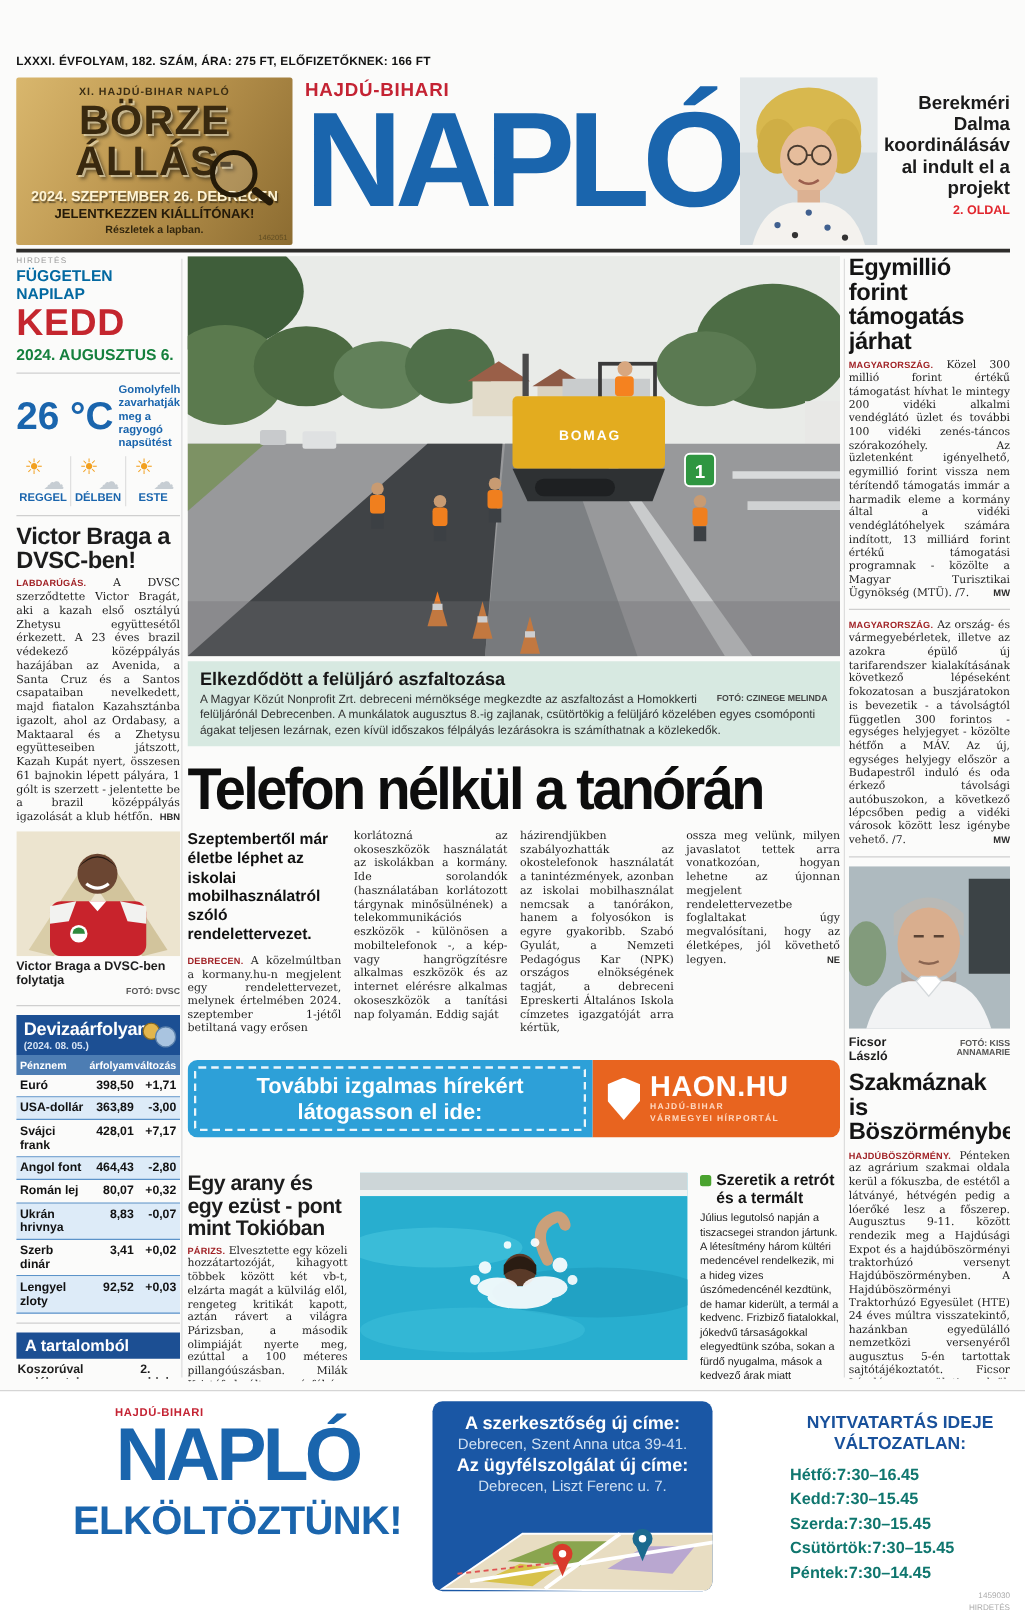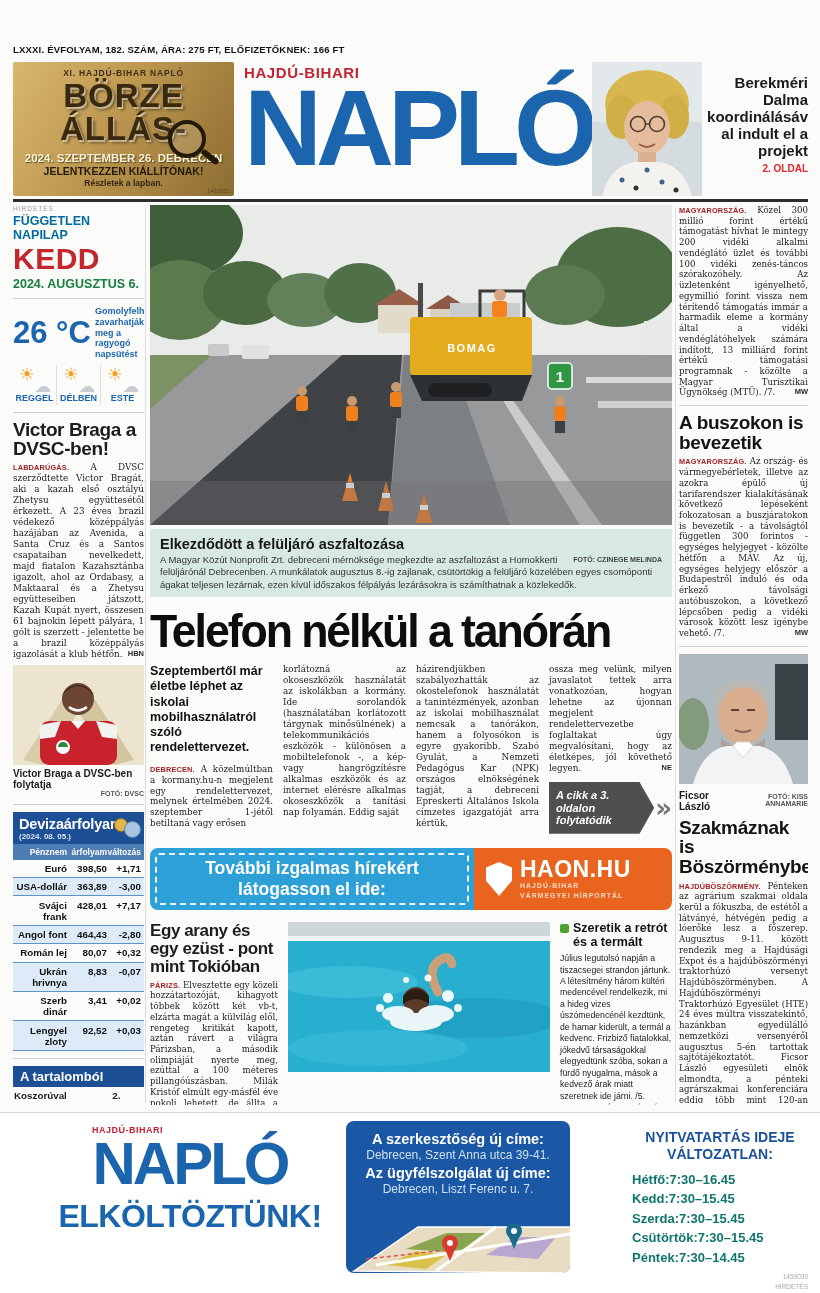--- a/index.html
+++ b/index.html
@@ -64,21 +64,21 @@
   .cur-head{position:relative;background:#1c4f93;color:#fff;padding:4px 6px 3px;}
   .cur-title{font:800 14.5px "Liberation Sans",sans-serif;letter-spacing:-.2px;}
   .cur-date{font:700 8px "Liberation Sans",sans-serif;color:#d7e4f4;}
   .coin{position:absolute;border-radius:50%;}
   .coin.gold{width:12px;height:12px;right:16px;top:6px;background:#e3b64d;border:1px solid #8a6a20;}
   .coin.globe{width:15px;height:15px;right:3px;top:9px;background:#a9c4e0;border:1px solid #5c82ad;}
   .cur-sub{display:flex;background:#4d7db3;color:#fff;font:700 8.5px "Liberation Sans",sans-serif;padding:3px 3px;}
   .cur-row{display:flex;align-items:baseline;font:700 9.8px "Liberation Sans",sans-serif;color:#111;
            padding:3.2px 3px;border-bottom:1px solid #5c93c9;}
   .cur-row:nth-child(even){background:#ddebf8;}
-  .c1{flex:1;text-align:right;}
+  .c1{flex:1;text-align:left;}
   .c2{width:40px;text-align:right;}
   .c3{width:34px;text-align:right;}
 
   
   .toc-band{background:#1c4f93;color:#fff;font:800 13px "Liberation Sans",sans-serif;padding:3px 7px;}
   .toc-row{display:flex;justify-content:space-between;font:700 9.8px "Liberation Sans",sans-serif;color:#1d1d1d;
            padding:3.2px 1px;border-bottom:1px solid #dcdcdc;}
 
   
   .center-col{top:205px;left:150px;width:522px;height:900px;overflow:hidden;}
@@ -101,21 +101,21 @@
   .banner{display:flex;height:62px;margin-top:12px;border-radius:8px;overflow:hidden;}
   .banner-left{flex:1;position:relative;background:#2da0d8;display:flex;align-items:center;justify-content:center;}
   .banner-left::before{content:"";position:absolute;inset:5px;border:2px dashed rgba(255,255,255,.9);border-radius:4px;}
   .banner-text{font:800 17.5px/1.2 "Liberation Sans",sans-serif;color:#fff;text-align:center;width:300px;}
   .banner-right{width:186px;background:#e8641f;display:flex;align-items:center;gap:8px;padding-left:12px;}
   .shield{width:26px;height:34px;background:#fff;clip-path:polygon(50% 0,100% 16%,100% 55%,50% 100%,0 55%,0 16%);}
   .haon-brand{font:700 23px/1 "Liberation Sans",sans-serif;color:#fff;letter-spacing:.5px;}
   .haon-sub{font:600 6.8px/1.4 "Liberation Sans",sans-serif;color:#ffd9c2;letter-spacing:1.1px;}
 
   
-  .bottomrow{display:flex;gap:10px;margin-top:12px;height:198px;overflow:hidden;}
+  .bottomrow{display:flex;gap:10px;margin-top:28px;height:198px;overflow:hidden;}
   .oly{width:128px;flex:none;}
   .oly-title{font:900 17px/1.05 "Liberation Sans",sans-serif;letter-spacing:-.4px;margin:0 0 4px;}
   .poolwrap{width:262px;flex:none;}
   .pool-teaser{flex:1;min-width:0;}
   .pt-head{display:flex;gap:4px;}
   .pt-ico{width:9px;height:9px;background:#4aa32f;border-radius:2px;margin-top:2px;flex:none;}
   .pt-title{font:800 12.5px/1.08 "Liberation Sans",sans-serif;color:#141414;margin:0 0 4px;}
   .pt-body{font:400 8.7px/1.32 "Liberation Sans",sans-serif;color:#222;margin:0;}
   .pt-credit{font:700 7px "Liberation Sans",sans-serif;color:#333;text-align:right;margin-top:2px;}
 
@@ -388,24 +388,20 @@
         <p class="body-serif"><span class="kick">DEBRECEN.</span> <span>A közelmúltban a kormany.hu-n megjelent egy rendelettervezet, melynek értelmében 2024. szeptember 1-jétől betiltaná vagy erősen</span></p>
       </div>
       <div class="col">
         <p class="body-serif">korlátozná az okoseszközök használatát az iskolákban a kormány. Ide sorolandók (használatában korlátozott tárgynak minősülnének) a telekommunikációs eszközök - különösen a mobiltelefonok -, a kép- vagy hangrögzítésre alkalmas eszközök és az internet elérésre alkalmas okoseszközök a tanítási nap folyamán. Eddig saját</p>
       </div>
       <div class="col">
         <p class="body-serif">házirendjükben szabályozhatták az okostelefonok használatát a tanintézmények, azonban az iskolai mobilhasználat nemcsak a tanórákon, hanem a folyosókon is egyre gyakoribb. Szabó Gyulát, a Nemzeti Pedagógus Kar (NPK) országos elnökségének tagját, a debreceni Epreskerti Általános Iskola címzetes igazgatóját arra kértük,</p>
       </div>
       <div class="col">
         <p class="body-serif"><span>ossza meg velünk, milyen javaslatot tettek arra vonatkozóan, hogyan lehetne az újonnan megjelent rendelettervezetbe foglaltakat úgy megvalósítani, hogy az életképes, jól követhető legyen.</span> <b class="sign">NE</b></p>
-        <div class="cont-wrap">
-          <div class="cont-arrow">A cikk a 3. oldalon folytatódik</div>
-          <span class="cont-chev">»</span>
-        </div>
       </div>
     </div>
 
     <div class="banner">
       <div class="banner-left">
         <div class="banner-text">További izgalmas hírekért látogasson el ide:</div>
       </div>
       <div class="banner-right">
         <div class="shield"></div>
         <div>
@@ -454,27 +450,27 @@
           <div class="pt-title">Szeretik a retrót és a termált</div>
         </div>
         <p class="pt-body">Július legutolsó napján a tiszacsegei strandon jártunk. A létesítmény három kültéri medencével rendelkezik, mi a hideg vizes úszómedencénél kezdtünk, de hamar kiderült, a termál a kedvenc. Frizbiző fiatalokkal, jókedvű társaságokkal elegyedtünk szóba, sokan a fürdő nyugalma, mások a kedvező árak miatt szeretnek ide járni. /5.</p>
         <div class="pt-credit">FOTÓ: MOLNÁR PÉTER</div>
       </div>
     </div>
   </div>
 
   <div class="abs right-col">
     <div>
+      <div class="art-title">Egymillió forint támogatás járhat</div>
       <p class="body-serif" style="font-size:8.6px;"><span class="kick">MAGYARORSZÁG.</span>
         <span>Közel 300 millió forint értékű támogatást hívhat le mintegy 200 vidéki alkalmi vendéglátó üzlet és további 100 vidéki zenés-táncos szórakozóhely. Az üzletenként igényelhető, egymillió forint vissza nem térítendő támogatás immár a harmadik eleme a kormány által a vidéki vendéglátóhelyek számára indított, 13 milliárd forint értékű támogatási programnak - közölte a Magyar Turisztikai Ügynökség (MTÜ). /7.</span>
         <b class="sign">MW</b></p>
     </div>
     <hr class="divider">
     <div>
-      <div class="art-title">A buszokon is bevezetik</div>
       <p class="body-serif" style="font-size:8.6px;"><span class="kick">MAGYARORSZÁG.</span>
         <span>Az ország- és vármegyebérletek, illetve az azokra épülő új tarifarendszer kialakításának következő lépéseként fokozatosan a buszjáratokon is bevezetik - a távolságtól független 300 forintos - egységes helyjegyet - közölte hétfőn a MÁV. Az új, egységes helyjegy először a Budapestről induló és oda érkező távolsági autóbuszokon, a következő lépcsőben pedig a vidéki városok között lesz igénybe vehető. /7.</span>
         <b class="sign">MW</b></p>
     </div>
     <hr class="divider">
     <svg width="129" height="130" viewBox="0 0 129 130" style="display:block;">
       <rect width="129" height="130" fill="#aebabf"></rect>
       <rect x="96" y="10" width="33" height="76" fill="#3c4346"></rect>
       <ellipse cx="14" cy="70" rx="16" ry="26" fill="#6f8f5f" opacity=".7"></ellipse>
       <path d="M36 38 Q64 12 92 38 L92 56 Q64 40 36 56 Z" fill="#b9b9b6"></path>

